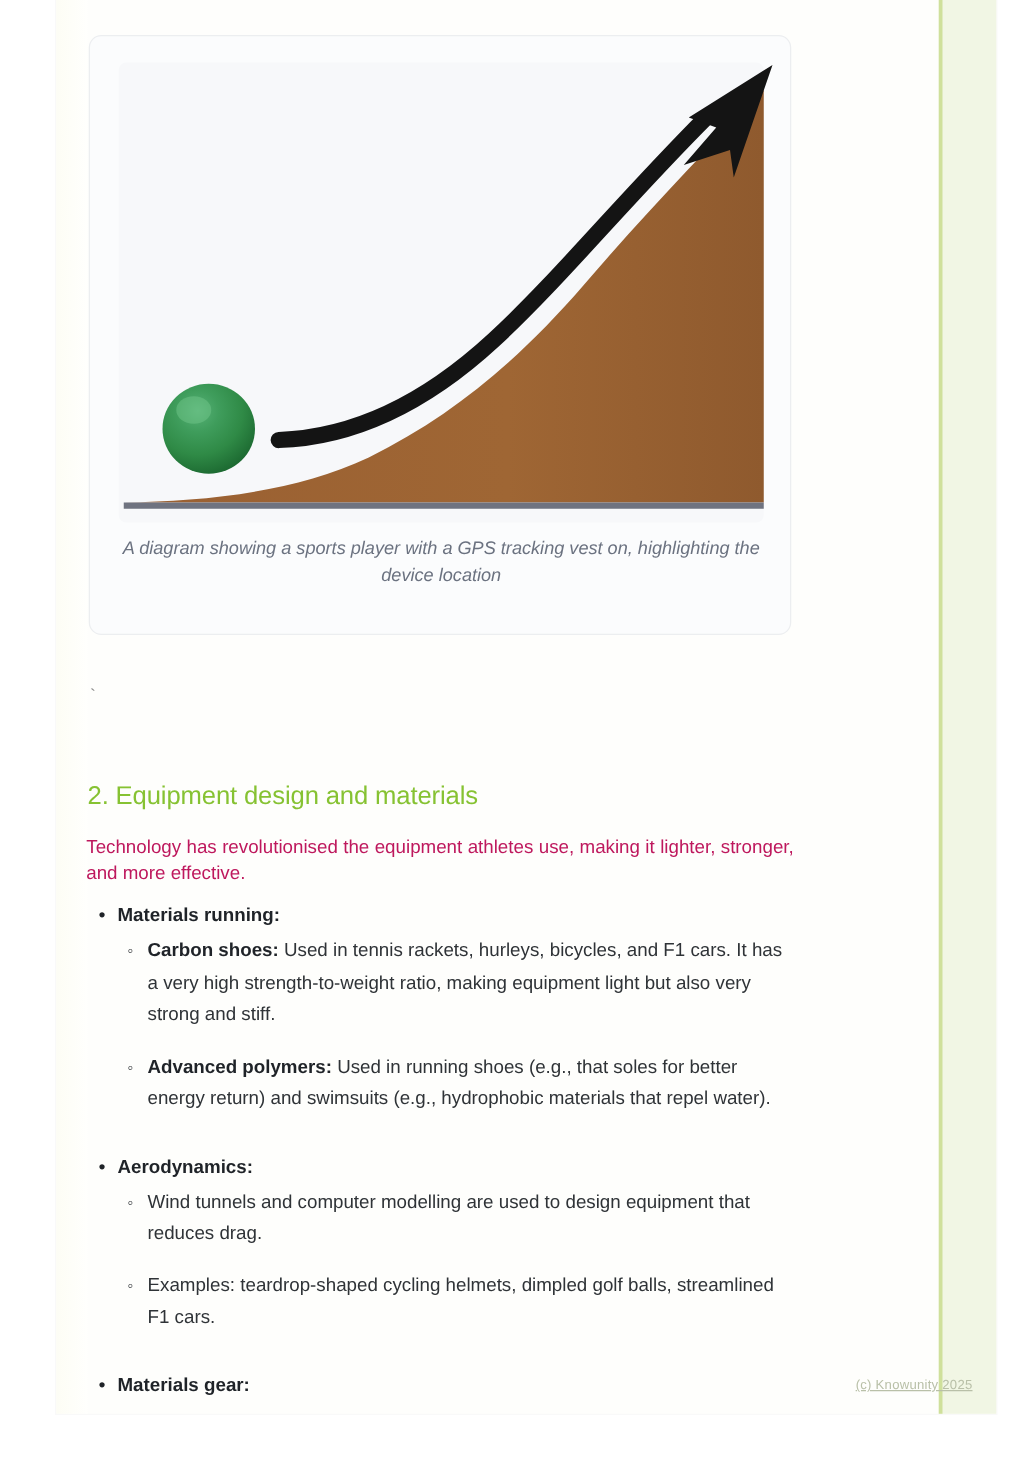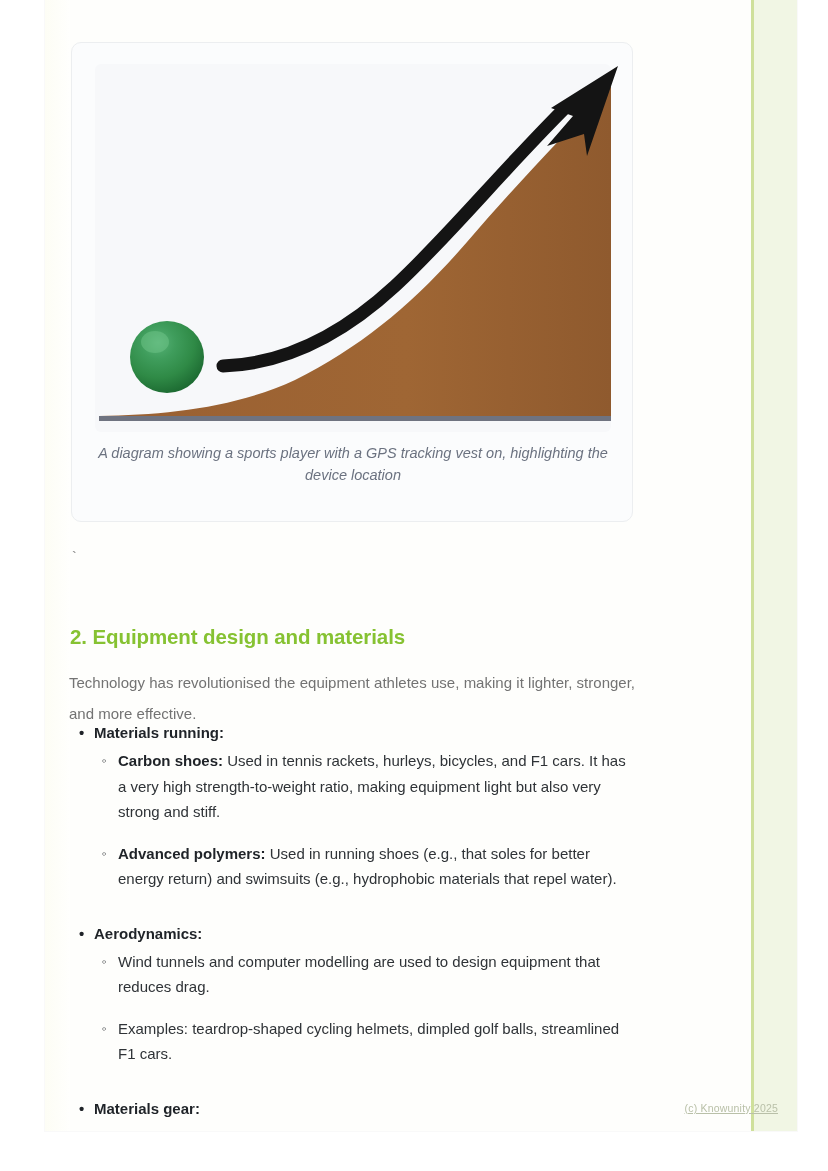--- a/index.html
+++ b/index.html
@@ -50,21 +50,21 @@
     top: 0;
     width: 3px;
     height: 1131px;
     background: #cfe09b;
   }
 
   
   .figure-card {
     position: absolute;
     left: 71px;
-    top: 42px;
+    top: 28px;
     width: 562px;
     height: 480px;
     background: #fbfcfd;
     border: 1px solid #eceef0;
     border-radius: 10px;
     box-sizing: border-box;
   }
   .figure-inner {
     position: absolute;
     left: 23px;
@@ -104,34 +104,34 @@
     color: #8a8a8a;
     font-family: "Liberation Mono", monospace;
   }
 
   
   .section-heading {
     position: absolute;
     left: 70px;
     top: 608px;
     font-size: 20.5px;
-    font-weight: 700;
+    font-weight: 400;
     color: #86c232;
     letter-spacing: -0.1px;
   }
 
   
   .intro-para {
     position: absolute;
     left: 69px;
     top: 652px;
     width: 566px;
     font-size: 15px;
-    line-height: 31px;
-    color: #737373;
+    line-height: 21px;
+    color: #be185d;
     text-align: justify;
   }
 
   
   .bullets {
     position: absolute;
     left: 69px;
     top: 720px;
     width: 566px;
   }

